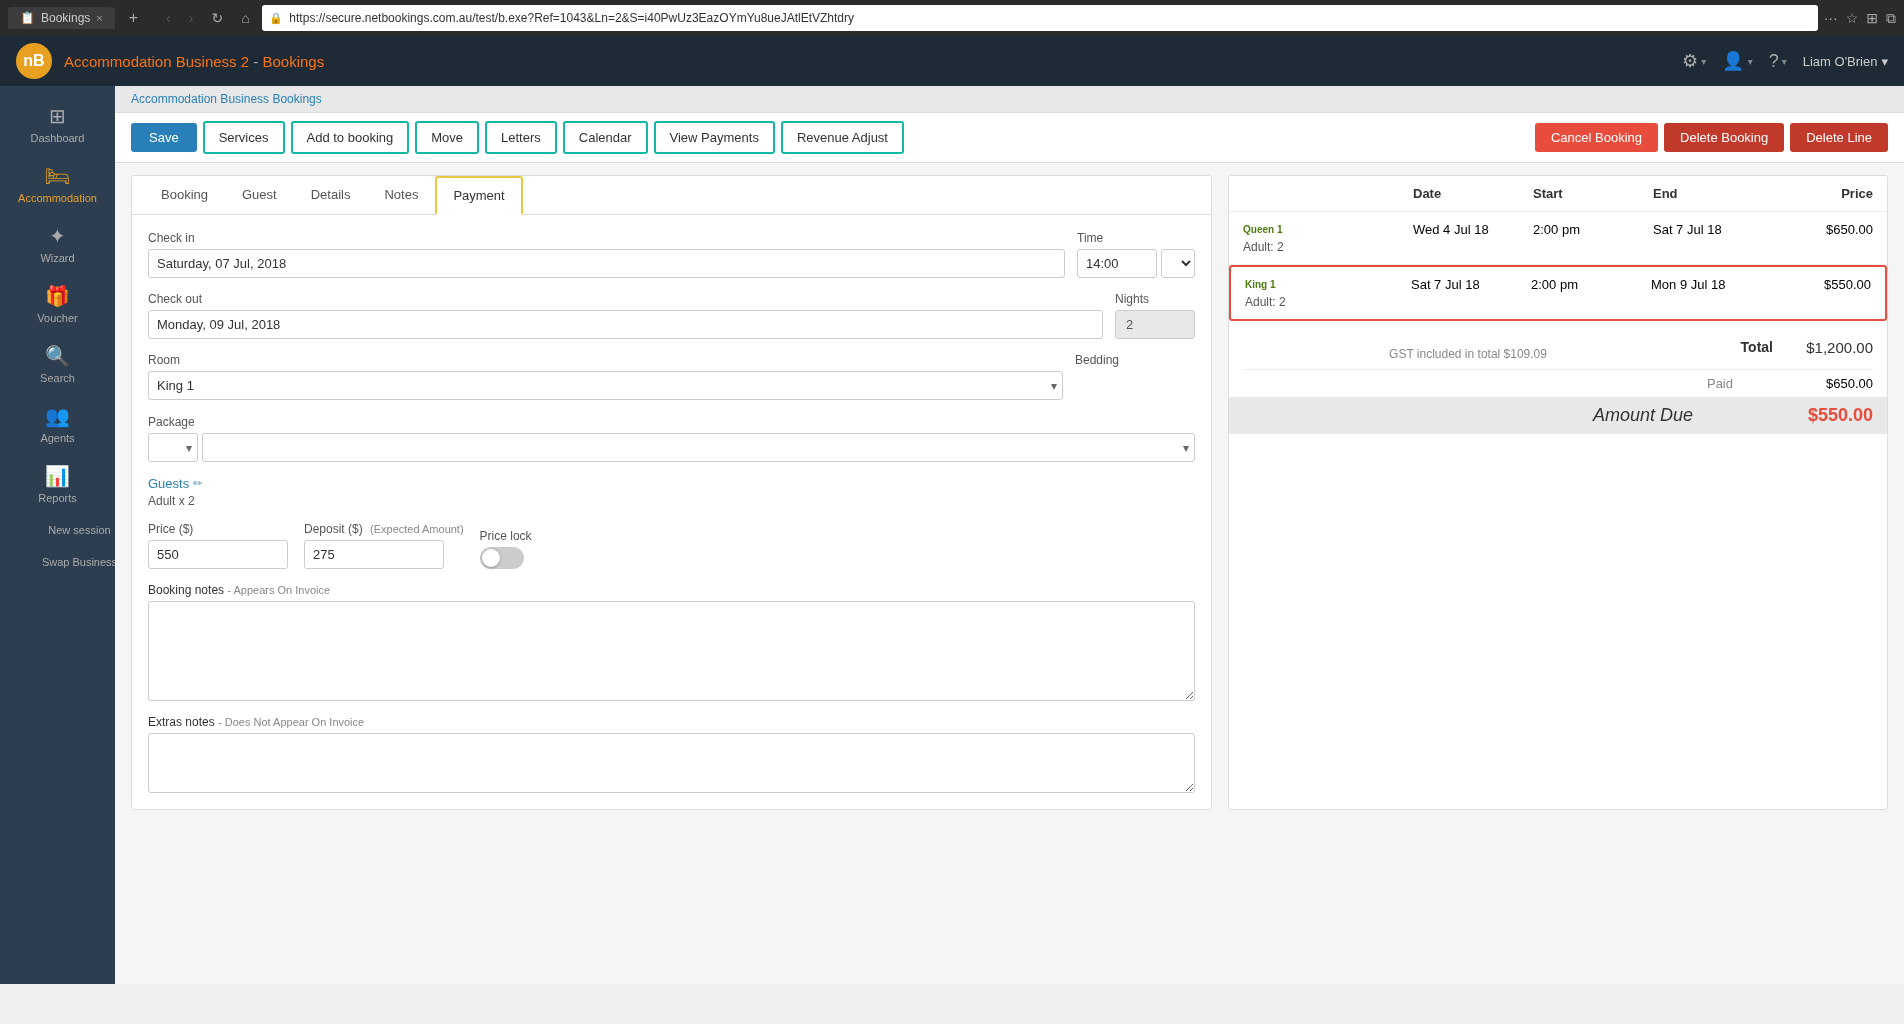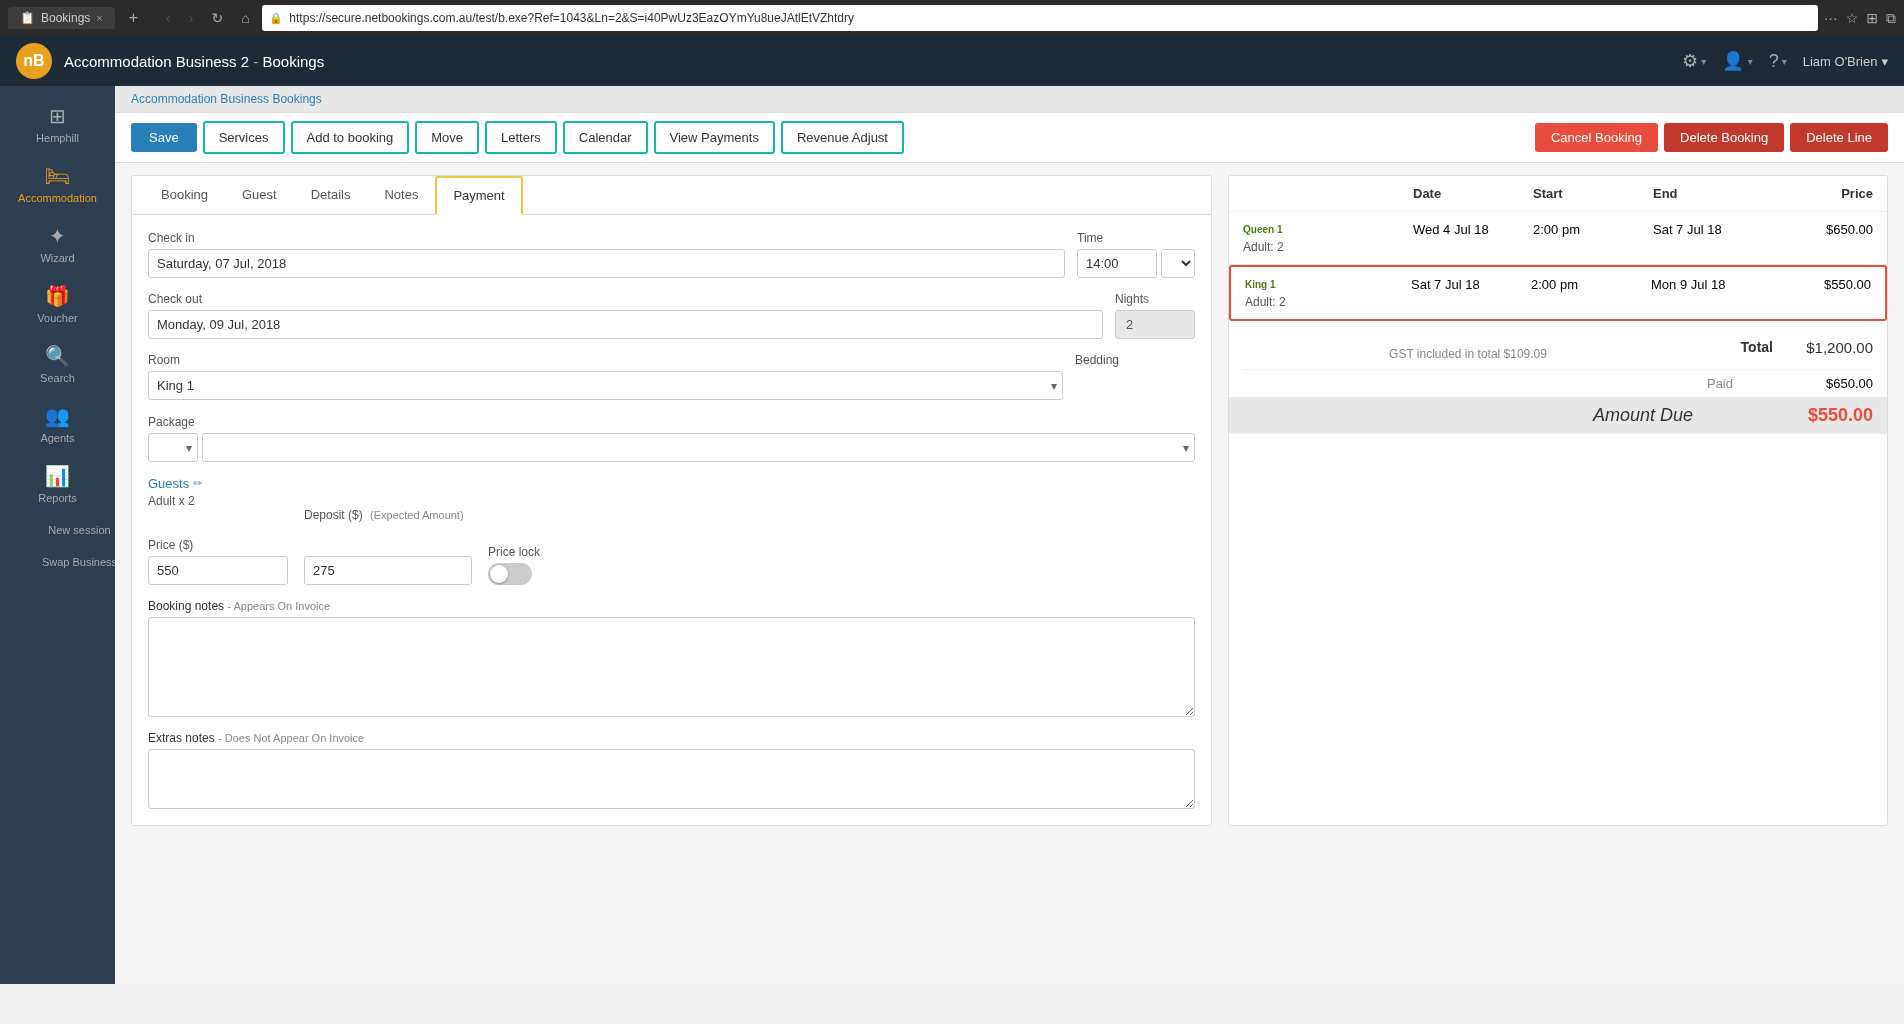--- a/index.html
+++ b/index.html
@@ -67,21 +67,21 @@
       justify-content: center;
       color: white;
       font-weight: bold;
       font-size: 16px;
     }
     .app-title {
       color: white;
       font-size: 15px;
       flex: 1;
     }
-    .app-title span { color: #ffffff; }
+    .app-title span { color: #f97316; }
     .header-icons { display: flex; align-items: center; gap: 16px; }
     .header-icon { color: #aaa; font-size: 18px; cursor: pointer; display: flex; align-items: center; gap: 3px; }
     .header-icon .caret { font-size: 10px; color: #888; }
     .header-user { color: #ccc; font-size: 13px; cursor: pointer; display: flex; align-items: center; gap: 4px; }
 
     
     .app-body { display: flex; height: calc(1024px - 126px); }
 
     
     .sidebar {
@@ -274,21 +274,21 @@
     .nights-box {
       background: #e8e8e8;
       border: 1px solid #ccc;
       border-radius: 3px;
       padding: 6px 10px;
       font-size: 13px;
       color: #555;
       width: 80px;
     }
     .room-select { width: 100%; }
-    .guests-section { }
+    .guests-section { margin-bottom: 14px; }
     .guests-label { color: #2980b9; font-size: 13px; font-weight: 500; display: flex; align-items: center; gap: 4px; }
     .guests-label .edit-icon { color: #2980b9; font-size: 11px; cursor: pointer; }
     .guests-count { color: #555; font-size: 12px; margin-top: 3px; }
     .price-row { display: flex; gap: 16px; margin-bottom: 14px; align-items: flex-end; }
     .price-lock-group { display: flex; flex-direction: column; gap: 4px; align-items: flex-start; }
     .price-lock-label { color: #555; font-size: 12px; }
     .toggle-switch {
       width: 44px;
       height: 22px;
       background: #ccc;
@@ -407,21 +407,21 @@
       <span>▾</span>
     </div>
   </div>
 </div>
 
 <div class="app-body">
 
   <div class="sidebar">
     <div class="sidebar-item">
       <span class="icon">⊞</span>
-      <span>Hemphill</span>
+      <span>Dashboard</span>
     </div>
     <div class="sidebar-item active">
       <span class="icon">🛏</span>
       <span>Accommodation</span>
     </div>
     <div class="sidebar-item">
       <span class="icon">✦</span>
       <span>Wizard</span>
     </div>
     <div class="sidebar-item">
@@ -554,21 +554,21 @@
           <div class="price-row">
             <div class="form-group">
               <label>Price ($)</label>
               <input type="text" style="width: 140px;" value="550">
             </div>
             <div class="form-group">
               <label>
                 <span>Deposit ($)</span>
                 <span style="color:#888; font-size:11px; margin-left:4px;">(Expected Amount)</span>
               </label>
-              <input type="text" style="width: 168px; margin-top: 30px;" value="275">
+              <input type="text" style="width: 140px;" value="275">
             </div>
             <div class="price-lock-group">
               <span class="price-lock-label">Price lock</span>
               <div class="toggle-switch">
                 <div class="knob"></div>
               </div>
             </div>
           </div>
 
           <div class="form-group" style="margin-bottom:14px;">

